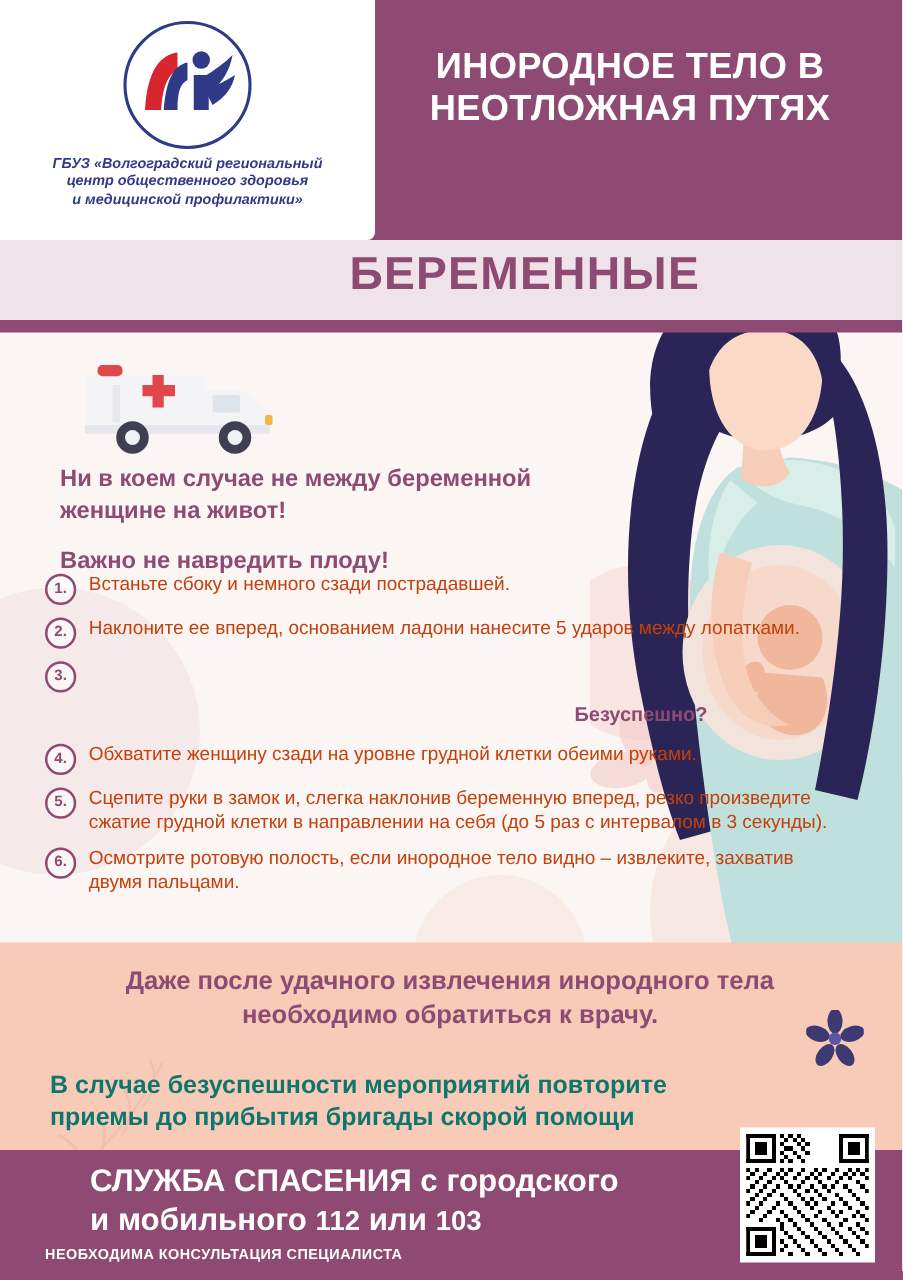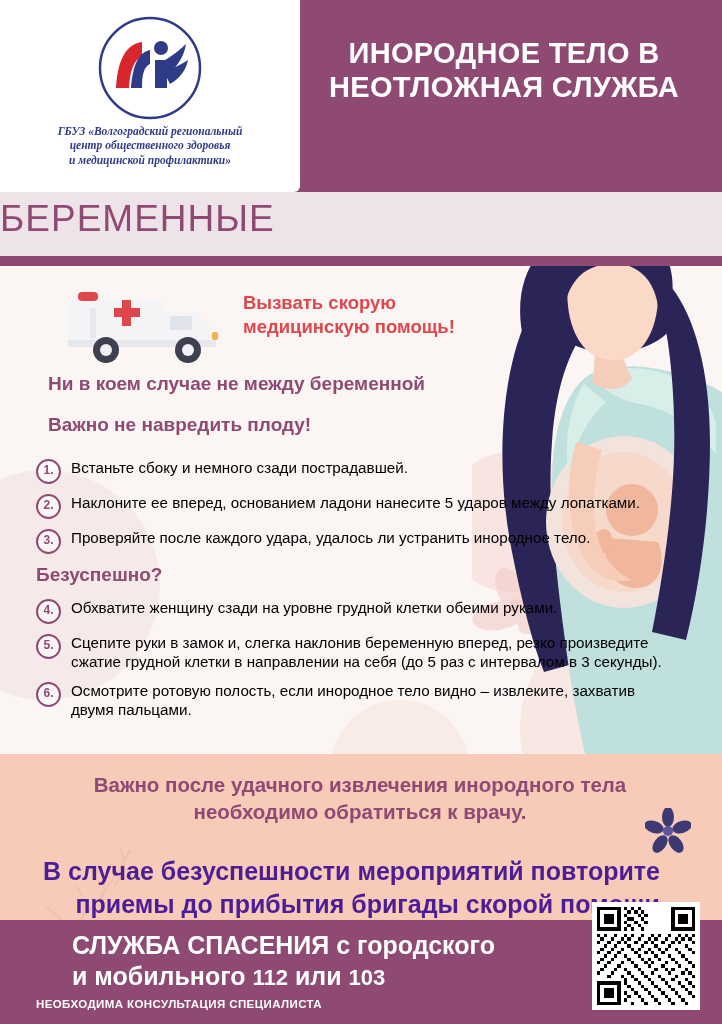--- a/index.html
+++ b/index.html
@@ -89,21 +89,21 @@
     left: 22px; top: 16px;
     width: 256px;
     text-align: center;
   }
   .logo-circle {
     position: relative;
     width: 104px; height: 104px;
     margin: 0 auto 4px auto;
   }
   .logo-text {
-    font-family: Liberation Serif, serif;
+    font-family: Liberation Sans, sans-serif;
     font-size: 11.5px;
     font-weight: bold;
     font-style: italic;
     color: #2f3b86;
     line-height: 1.25;
   }
 
   
   .header-title {
     position: absolute;
@@ -114,23 +114,23 @@
     font-size: 29px;
     line-height: 1.18;
     text-align: center;
     letter-spacing: .3px;
   }
 
   .subtitle {
     position: absolute;
     left: 0; top: 198px;
     width: 560px;
-    text-align: left;
+    text-align: right;
     color: #8e4a72;
-    font-weight: normal;
+    font-weight: bold;
     font-size: 37px;
     letter-spacing: 1px;
   }
 
   
   .woman {
     position: absolute;
     right: 0; top: 192px;
     width: 250px; height: 580px;
   }
@@ -184,52 +184,52 @@
     font-size: 12px;
     font-weight: bold;
     text-align: center;
     line-height: 19px;
     margin-right: 10px;
     margin-top: 1px;
     background: rgba(255,255,255,.6);
   }
   .step-text {
     flex: 1 1 auto;
-    color: #000000;
+    color: #c2410c;
     font-size: 15.2px;
     line-height: 1.28;
   }
   .bezuspeshno {
     color: #8e4a72;
     font-weight: bold;
-    font-size: 19px;
-    text-align: left;
+    font-size: 16px;
+    text-align: right;
     width: 530px;
     margin: 10px 0 12px 0;
   }
 
   
   .peach-1 {
     position: absolute;
     left: 30px; top: 772px;
     width: 660px;
     text-align: center;
     color: #8e4a72;
     font-weight: bold;
     font-size: 20.5px;
     line-height: 1.3;
   }
   .peach-2 {
     position: absolute;
     left: 40px; top: 855px;
     width: 620px;
-    text-align: right;
-    color: #4c1d95;
-    font-weight: bold;
-    font-size: 25px;
+    text-align: left;
+    color: #0f766e;
+    font-weight: bold;
+    font-size: 20px;
     line-height: 1.32;
   }
   .flower-dark {
     position: absolute;
     left: 645px; top: 808px;
     width: 46px; height: 46px;
   }
 
   
   .rescue {
@@ -344,21 +344,21 @@
     </div>
     <div class="logo-text">
       <div>ГБУЗ «Волгоградский региональный</div>
       <div>центр общественного здоровья</div>
       <div>и медицинской профилактики»</div>
     </div>
   </div>
 
   <div class="header-title">
     <div>ИНОРОДНОЕ ТЕЛО В</div>
-    <div>НЕОТЛОЖНАЯ СЛУЖБА</div>
+    <div>НЕОТЛОЖНАЯ ПУТЯХ</div>
   </div>
 
   <div class="subtitle">БЕРЕМЕННЫЕ</div>
 
   <svg class="ambulance" viewBox="0 0 170 92">
     <rect x="6" y="18" width="96" height="46" rx="4" fill="#f4f4f6"></rect>
     <path d="M102 30 L132 30 L154 48 L154 64 L102 64 Z" fill="#f4f4f6"></path>
     <rect x="108" y="34" width="22" height="14" rx="2" fill="#dfe3ea"></rect>
     <rect x="6" y="58" width="148" height="7" fill="#e6e8ee"></rect>
     <rect x="28" y="26" width="6" height="30" fill="#e6e8ee"></rect>
@@ -367,42 +367,38 @@
       <rect x="60" y="18" width="9" height="26"></rect>
     </g>
     <circle cx="44" cy="68" r="13" fill="#3f3f52"></circle>
     <circle cx="44" cy="68" r="6" fill="#f0f0f4"></circle>
     <circle cx="126" cy="68" r="13" fill="#3f3f52"></circle>
     <circle cx="126" cy="68" r="6" fill="#f0f0f4"></circle>
     <rect x="16" y="10" width="20" height="9" rx="4" fill="#e0474c"></rect>
     <rect x="150" y="50" width="6" height="8" rx="2" fill="#f3b24a"></rect>
   </svg>
 
-  <div class="call-text">
-    <div>Вызвать скорую</div>
-    <div>медицинскую помощь!</div>
-  </div>
 
   <div class="warn-text">
     <div>Ни в коем случае не между беременной</div>
+    <div>женщине на живот!</div>
     <div class="l3">Важно не навредить плоду!</div>
   </div>
 
   <div class="steps">
     <div class="step">
       <div class="step-num">1.</div>
       <div class="step-text">Встаньте сбоку и немного сзади пострадавшей.</div>
     </div>
     <div class="step">
       <div class="step-num">2.</div>
       <div class="step-text">Наклоните ее вперед, основанием ладони нанесите 5  ударов между лопатками.</div>
     </div>
     <div class="step">
       <div class="step-num">3.</div>
-      <div class="step-text">Проверяйте после каждого удара, удалось ли устранить инородное тело.</div>
     </div>
 
     <div class="bezuspeshno">Безуспешно?</div>
 
     <div class="step">
       <div class="step-num">4.</div>
       <div class="step-text">Обхватите женщину сзади на уровне грудной клетки  обеими руками.</div>
     </div>
     <div class="step">
       <div class="step-num">5.</div>
@@ -419,21 +415,21 @@
     <g stroke="#e7b3a3" stroke-width="2" fill="none" opacity=".8">
       <path d="M10 115 C40 95 70 60 90 20"></path>
       <path d="M40 95 C46 80 44 66 36 56"></path>
       <path d="M58 78 C66 64 66 50 58 40"></path>
       <path d="M74 56 C84 44 86 30 80 18"></path>
       <path d="M30 108 C26 92 16 82 6 78"></path>
     </g>
   </svg>
 
   <div class="peach-1">
-    <div>Важно после удачного извлечения инородного тела</div>
+    <div>Даже после удачного извлечения инородного тела</div>
     <div>необходимо обратиться к врачу.</div>
   </div>
   <div class="peach-2">
     <div>В случае безуспешности мероприятий повторите</div>
     <div>приемы до прибытия бригады скорой помощи</div>
   </div>
   <svg class="flower-dark" viewBox="0 0 46 46">
     <g fill="#3d3a73">
       <ellipse cx="23" cy="9" rx="6" ry="10"></ellipse>
       <ellipse cx="37" cy="19" rx="6" ry="10" transform="rotate(72 37 19)"></ellipse>

